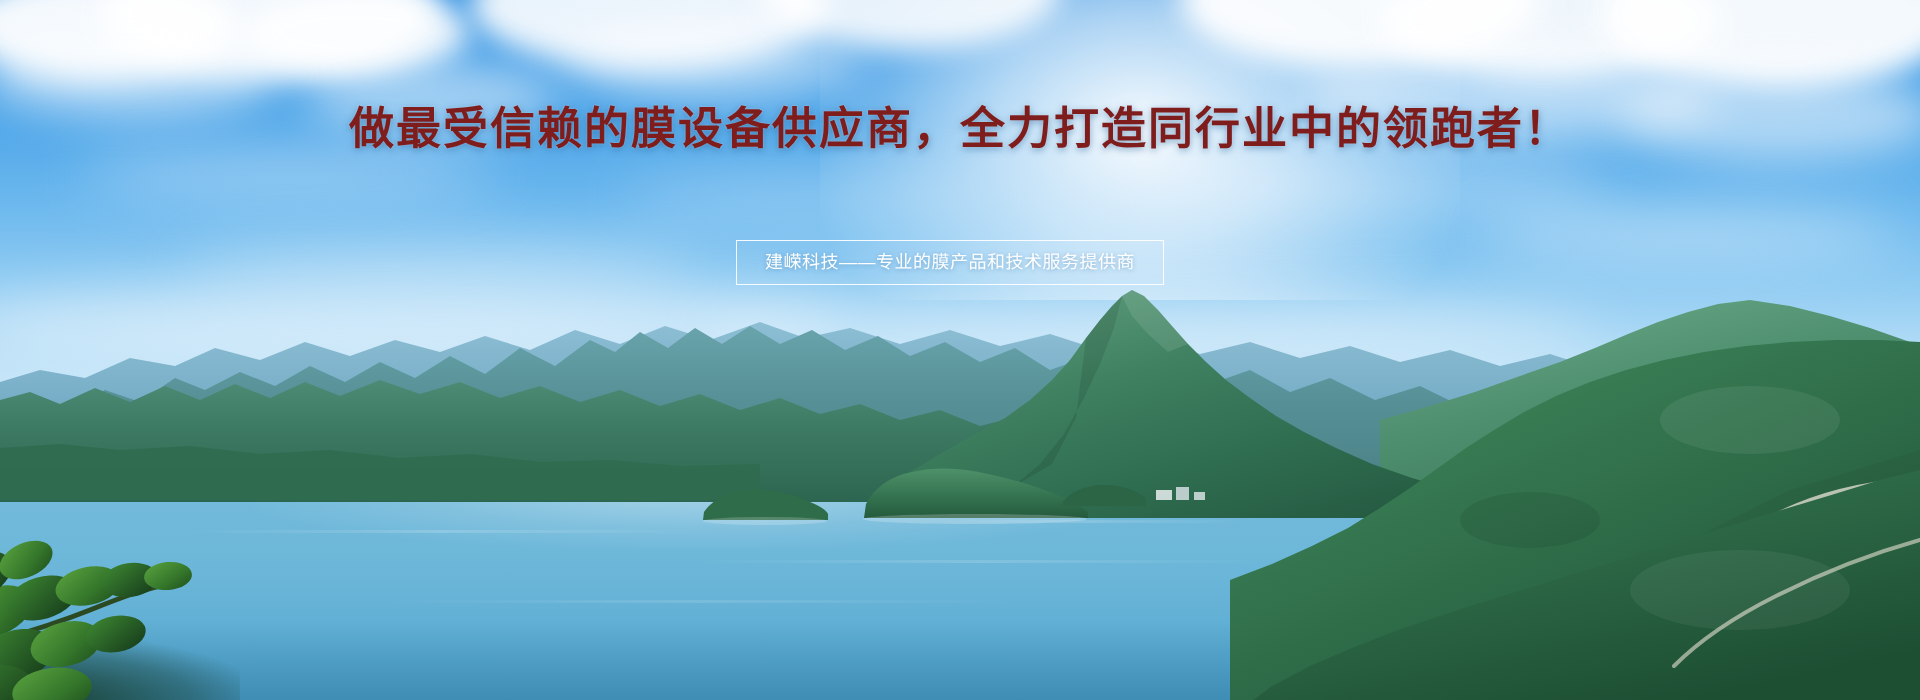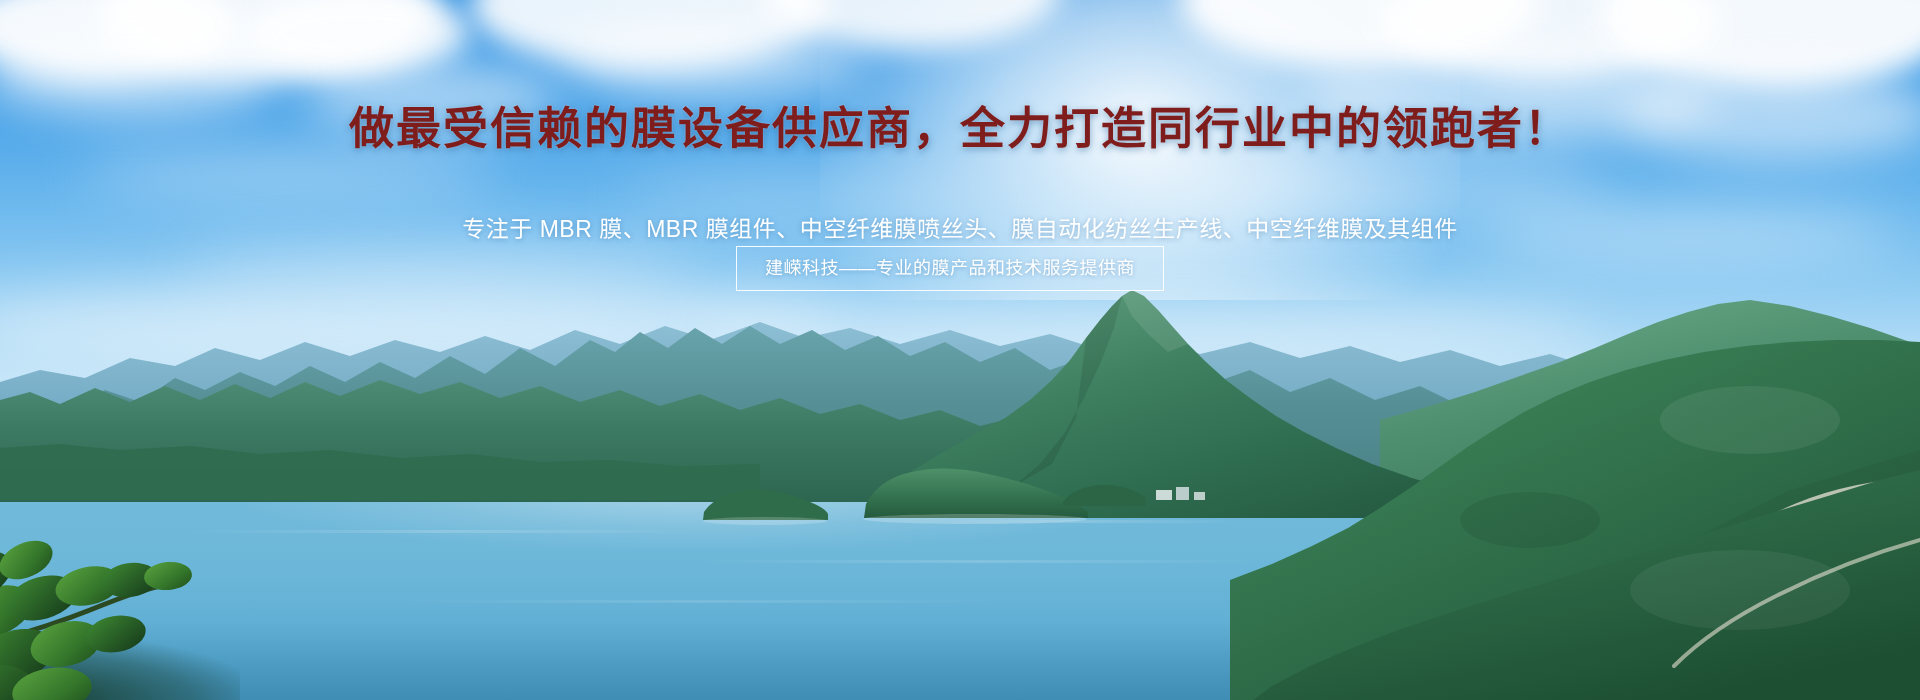--- a/index.html
+++ b/index.html
@@ -92,21 +92,21 @@
     margin:0;
     font-size:23px;
     line-height:34px;
     font-weight:normal;
     color:#ffffff;
     letter-spacing:.5px;
     white-space:nowrap;
     text-shadow:0 1px 5px rgba(40,100,155,.45);
   }
   .tagline-wrap{
-    position:absolute;left:0;top:246px;width:1900px;
+    position:absolute;left:0;top:240px;width:1900px;
   }
   .tagline-box{
     display:inline-block;
     border:1px solid rgba(255,255,255,.92);
     padding:9px 28px 10px;
     font-size:18px;
     line-height:24px;
     color:#ffffff;
     letter-spacing:.5px;
     white-space:nowrap;
@@ -371,21 +371,20 @@
     </svg>
   </div>
 
   <div class="foliage" style="left:0;top:640px;width:240px;height:60px;z-index:33;
               background:radial-gradient(ellipse at 10% 100%, rgba(16,48,22,.85) 0%, rgba(16,48,22,.35) 55%, rgba(16,48,22,0) 80%);"></div>
 
   <div class="hero-copy">
 
     <h1 class="headline">做最受信赖的膜设备供应商，全力打造同行业中的领跑者！</h1>
 
-    <p class="subtitle">专注于 MBR 膜、MBR 膜组件、中空纤维膜喷丝头、膜自动化纺丝生产线、中空纤维膜及其组件</p>
 
     <div class="tagline-wrap">
       <span class="tagline-box">建嵘科技——专业的膜产品和技术服务提供商</span>
     </div>
 
   </div>
 
 </div>
 
 </body></html>

